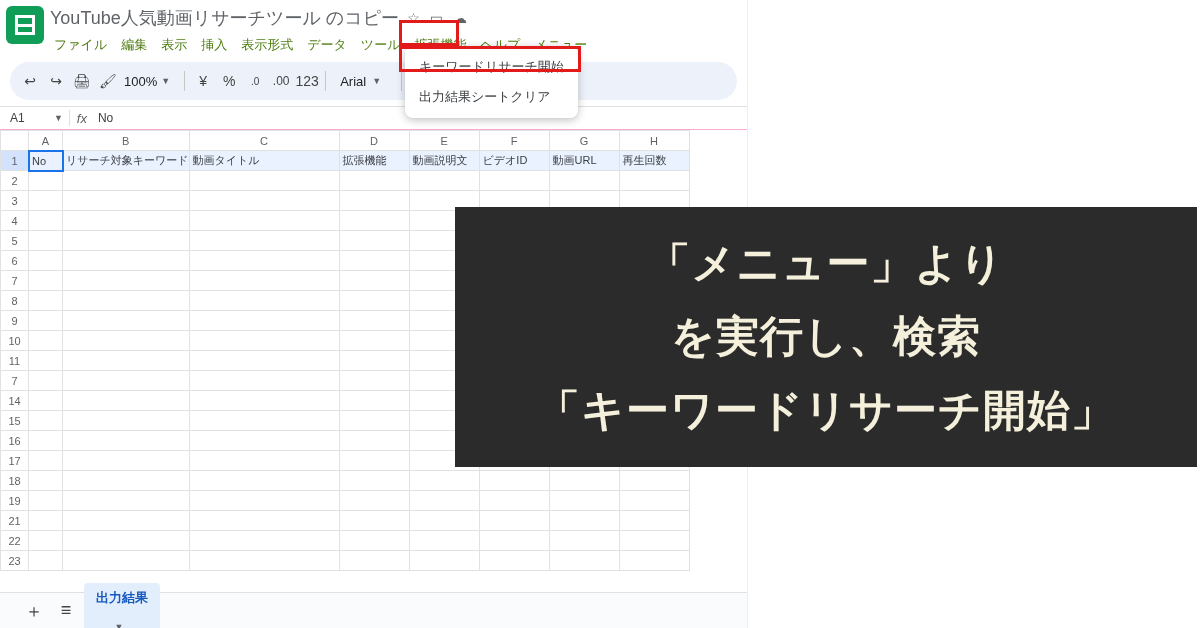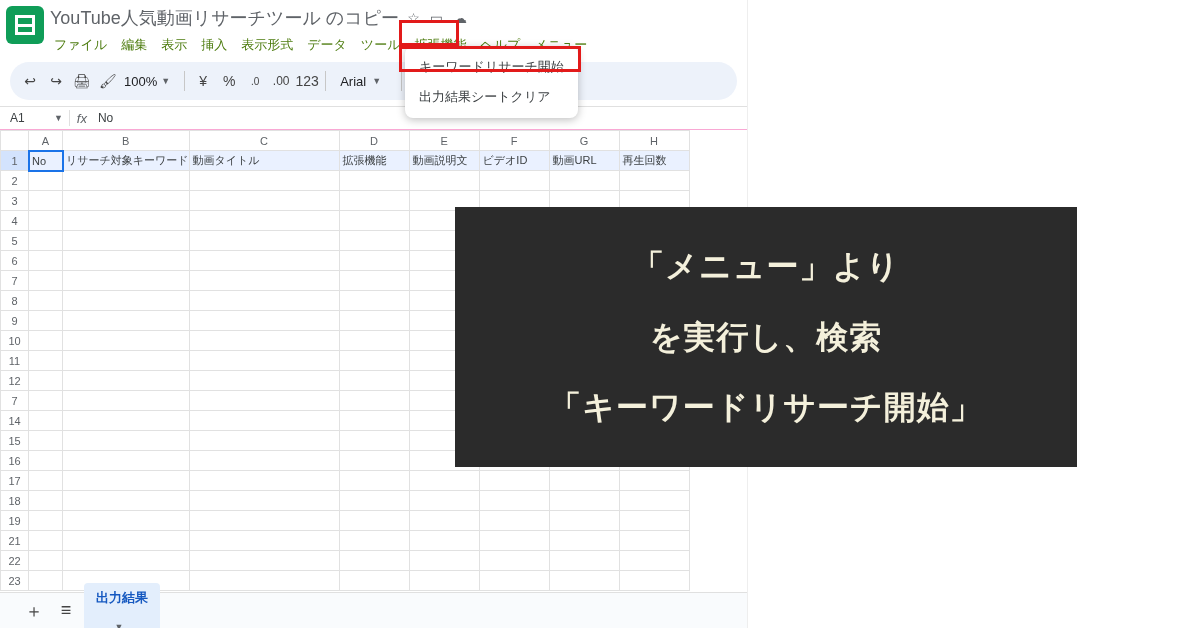--- a/index.html
+++ b/index.html
@@ -40,21 +40,21 @@
   tr.data td { background:#fff; padding-left:3px; white-space:nowrap; overflow:hidden;}
   tr.firstrow th.rowh { background:#d3e3fd; }
   tr.firstrow td { background:#eaf1ff; }
   .sel-cell { outline:2px solid #1a73e8; outline-offset:-1px; }
   
   .dropdown { position:absolute; left:405px; top:46px; width:173px; background:#fff; border-radius:8px; box-shadow:0 2px 8px rgba(0,0,0,.25); padding:6px 0; z-index:20;}
   .dropdown-item { padding:6px 14px; font-size:13px; color:#3c4043; cursor:pointer;}
   
   .redbox { position:absolute; border:3px solid #e21a1a; z-index:30; pointer-events:none; }
   
-  .overlay { position:absolute; left:455px; top:207px; width:622px; height:260px; background:#2b2b2b; color:#f4f0db; display:flex; flex-direction:column; align-items:center; justify-content:center; font-size:32px; line-height:1.7; font-weight:600; letter-spacing:1px; z-index:15;gap:16px;}
+  .overlay { position:absolute; left:455px; top:207px; width:742px; height:260px; background:#2b2b2b; color:#f4f0db; display:flex; flex-direction:column; align-items:center; justify-content:center; font-size:43px; line-height:1.7; font-weight:600; letter-spacing:1px; z-index:15;}
   
   .tabs { height:36px; display:flex; align-items:center; border-top:1px solid #e0e0e0; background:#f9fbfd; gap:4px; padding-left:20px;}
   .tab-add, .tab-all { width:28px; height:28px; display:flex; align-items:center; justify-content:center; color:#444; cursor:pointer; font-size:18px;}
   .tab-active { background:#e3eefc; color:#1558c0; font-weight:600; padding:6px 12px; border-radius:4px; font-size:13px; cursor:pointer; display:flex; align-items:center; gap:15px;flex-direction:column;}
 </style>
 </head>
 <body>
 
 <div class="app">
 
@@ -251,31 +251,20 @@
             <td class="colA "></td>
             <td class="colB "></td>
             <td class="colC "></td>
             <td class="colD "></td>
             <td class="colE "></td>
             <td class="colF "></td>
             <td class="colG "></td>
             <td class="colH "></td>
           </tr>
           <tr class="data ">
-            <th class="rowh">12</th>
-            <td class="colA "></td>
-            <td class="colB "></td>
-            <td class="colC "></td>
-            <td class="colD "></td>
-            <td class="colE "></td>
-            <td class="colF "></td>
-            <td class="colG "></td>
-            <td class="colH "></td>
-          </tr>
-          <tr class="data ">
             <th class="rowh">7</th>
             <td class="colA "></td>
             <td class="colB "></td>
             <td class="colC "></td>
             <td class="colD "></td>
             <td class="colE "></td>
             <td class="colF "></td>
             <td class="colG "></td>
             <td class="colH "></td>
           </tr>

